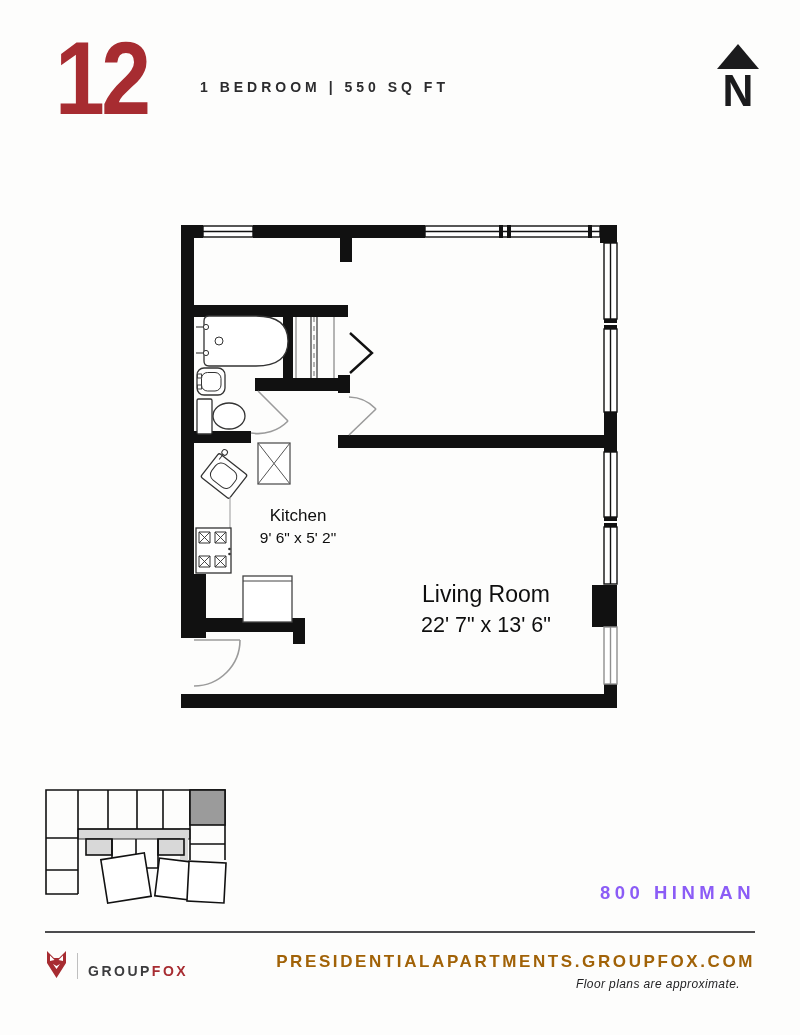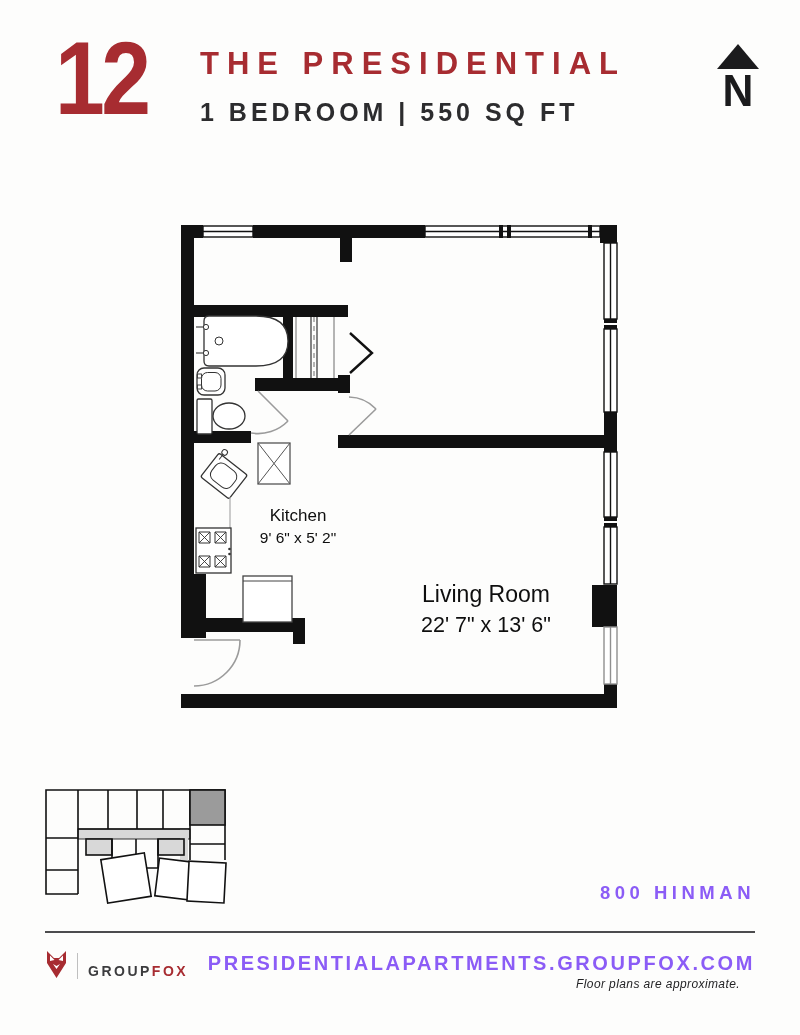--- a/index.html
+++ b/index.html
@@ -13,21 +13,21 @@
   .unit-number{
     position:absolute;left:55px;top:26px;
     font-size:104px;font-weight:bold;line-height:1;letter-spacing:-4px;
     transform:scaleX(0.86);transform-origin:left top;
   }
   .title-block{position:absolute;left:200px;top:48px;}
   .building-name{
     margin:0;font-size:31px;font-weight:bold;letter-spacing:8px;line-height:1;
   }
   .unit-specs{
-    margin-top:21px;font-size:25px;font-weight:bold;letter-spacing:4px;line-height:1;
+    margin-top:32px;font-size:14px;font-weight:bold;letter-spacing:4px;line-height:1;
   }
   
   .north{position:absolute;left:702px;top:44px;width:72px;text-align:center;}
   .north-tri{
     width:0;height:0;margin:0 auto;
     border-left:21px solid transparent;border-right:21px solid transparent;
     border-bottom:25px solid #1b1b1d;
   }
   .north-n{
     margin-top:3px;font-size:45px;font-weight:bold;line-height:0.85;color:#1b1b1d;
@@ -51,36 +51,35 @@
     font-size:18.5px;font-weight:bold;letter-spacing:4.5px;color:#8b5cf6;
   }
   .rule{position:absolute;left:45px;right:45px;top:931px;height:2px;background:#4c4c4e;}
   .logo{position:absolute;left:45px;top:947px;display:flex;align-items:flex-end;height:32px;}
   .logo-divider{width:1px;height:26px;background:#bfbfbf;margin:0 10px 0 9px;}
   .logo-text{font-size:14px;font-weight:bold;letter-spacing:2.5px;}
   .logo-text .lg-group{color:#3c3c3e;}
   .logo-text .lg-fox{color:#a72c31;}
   .website{
     position:absolute;right:45px;top:952px;
-    font-size:20px;font-weight:bold;letter-spacing:2.6px;color:#8b5cf6;
+    font-size:17px;font-weight:bold;letter-spacing:2.6px;color:#a16207;
   }
   .disclaimer{
     position:absolute;right:60px;top:977px;
     font-size:12px;font-style:italic;font-weight:500;color:#232325;letter-spacing:0.4px;
   }
   .red{color:#a72c31;}
 </style>
 </head>
 <body>
 
 <div class="page">
 
   <div class="unit-number red">12</div>
   <div class="title-block">
-    <h1 class="building-name red">THE PRESIDENTIAL</h1>
     <div class="unit-specs">1 BEDROOM | 550 SQ FT</div>
   </div>
 
   <div class="north">
     <div class="north-tri"></div>
     <div class="north-n">N</div>
   </div>
 
   <svg class="plan-svg" viewBox="160 215 470 500">
 

